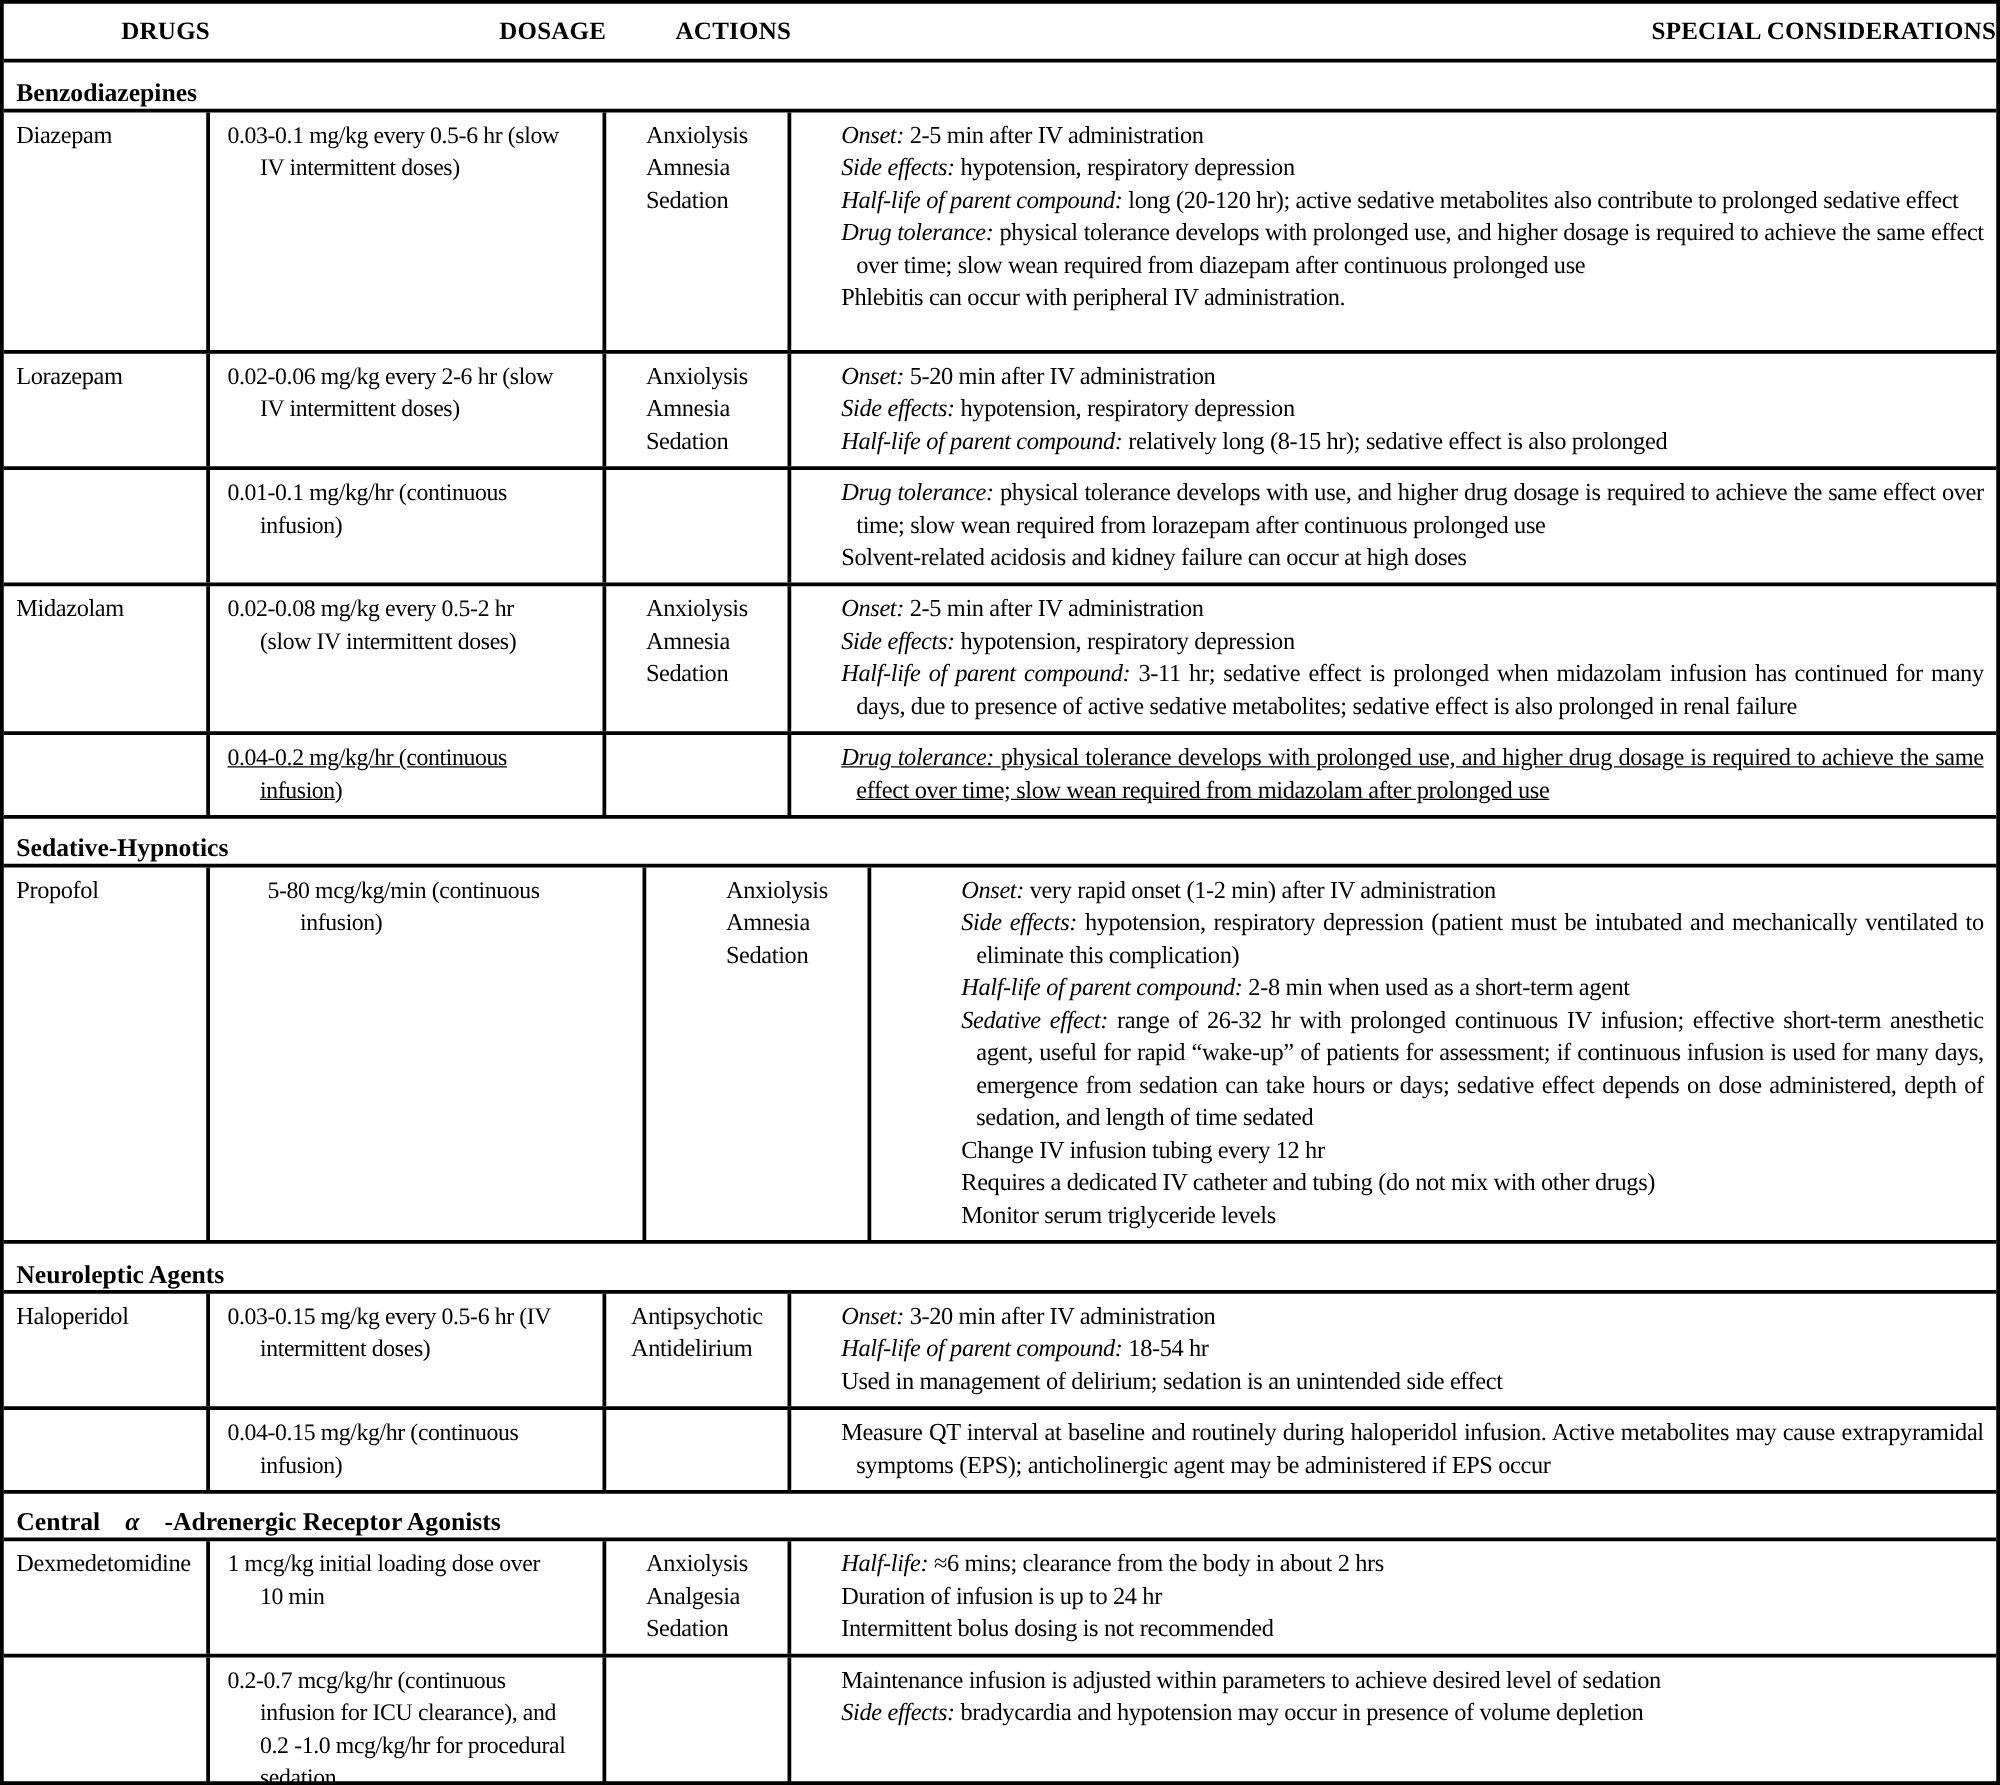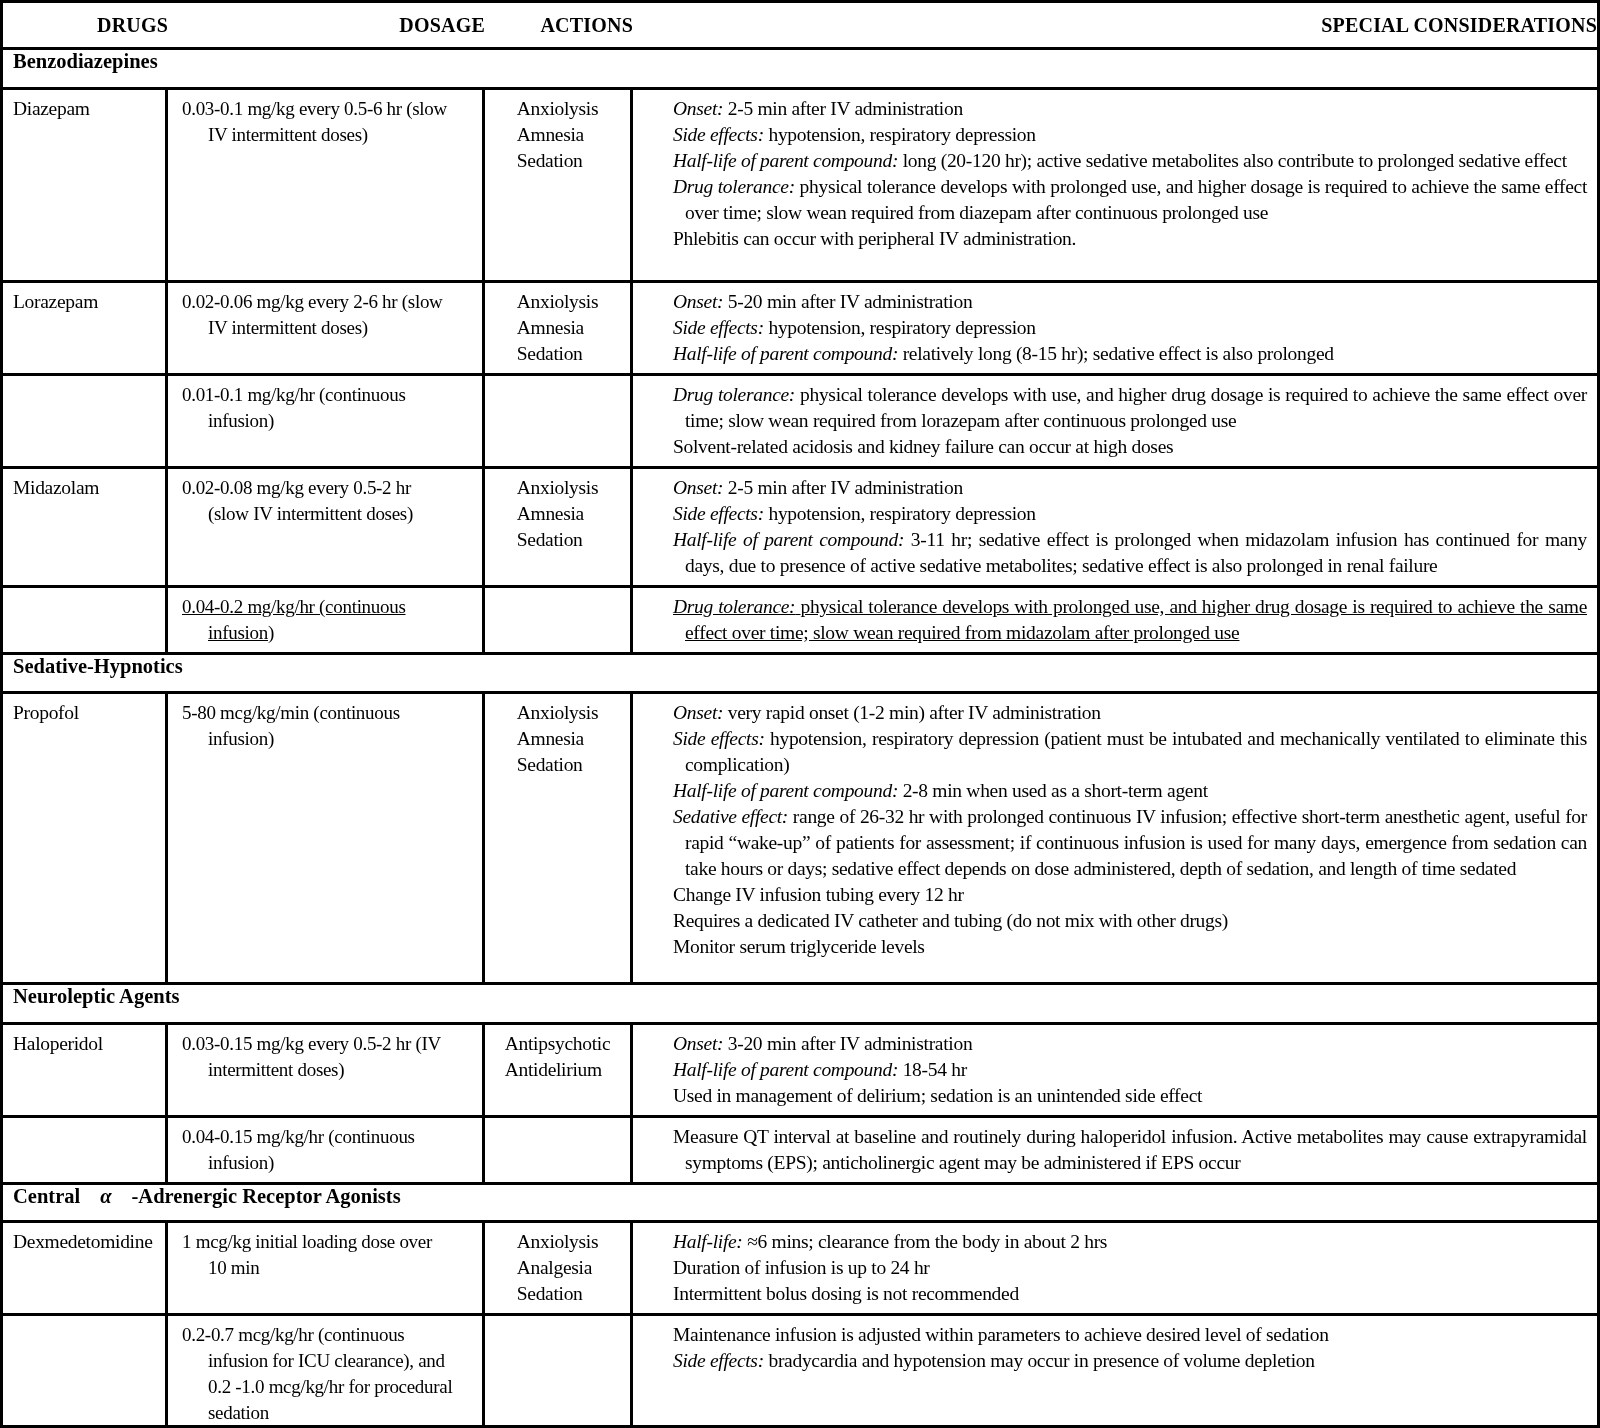--- a/index.html
+++ b/index.html
@@ -12,21 +12,21 @@
   }
   .hrow {
     display:grid; grid-template-columns:165px 317px 148px 1fr;
     align-items:center; height:44px; box-sizing:border-box; flex:0 0 auto;text-align:right;
   }
   .hcell { font-weight:bold; font-size:20px; letter-spacing:0.2px; white-space:nowrap; }
   .hcell.c1 { padding-left:10px; }
   .hcell.c2 { padding-left:6px; }
   .srow {
     border-top:3px solid #000; box-sizing:border-box; flex:0 0 auto;
-    display:flex; align-items:flex-start; padding-left:10px;
+    display:flex; align-items:flex-end; padding-left:10px;
     font-weight:bold; font-size:20.5px;
   }
   .srow .it { font-style:italic; }
   .brow {
     border-top:3px solid #000; box-sizing:border-box; flex:0 0 auto;
     display:grid; grid-template-columns:165px 317px 148px 1fr;
   }
   .cell { box-sizing:border-box; font-size:19.5px; line-height:26px; letter-spacing:-0.3px; overflow:hidden; }
   .cell.c1, .cell.c2, .cell.c3 { border-right:3px solid #000; }
   .cell.c1 { padding:6px 4px 2px 10px; }
@@ -137,21 +137,21 @@
             <div class="dline cont">infusion)</div>
           </div>
           <div class="cell c3"></div>
           <div class="cell c4">
             <div class="sc-item"><span class="sc-label">Drug tolerance:</span> <span>physical tolerance develops with prolonged use, and higher drug dosage is required to achieve the same effect over time; slow wean required from midazolam after prolonged use</span></div>
           </div>
         </div>
         <div class="srow" style="min-height: 39px;">
           <span>Sedative-Hypnotics</span>
         </div>
-        <div class="brow" style="min-height: 291px;">
+        <div class="brow" style="min-height: 291px; gap: 32px;">
           <div class="cell c1">
             <div>Propofol</div>
           </div>
           <div class="cell c2">
             <div class="dline">5-80 mcg/kg/min (continuous</div>
             <div class="dline cont">infusion)</div>
           </div>
           <div class="cell c3">
             <div class="actions-inner">
               <div>Anxiolysis</div>
@@ -170,21 +170,21 @@
           </div>
         </div>
         <div class="srow" style="min-height: 40px;">
           <span>Neuroleptic Agents</span>
         </div>
         <div class="brow" style="min-height: 92px;">
           <div class="cell c1">
             <div>Haloperidol</div>
           </div>
           <div class="cell c2">
-            <div class="dline">0.03-0.15 mg/kg every 0.5-2 hr (IV</div>
+            <div class="dline">0.03-0.15 mg/kg every 0.5-6 hr (IV</div>
             <div class="dline cont">intermittent doses)</div>
           </div>
           <div class="cell c3">
             <div class="actions-inner">
               <div>Antipsychotic</div>
               <div>Antidelirium</div>
             </div>
           </div>
           <div class="cell c4">
             <div class="sc-item"><span class="sc-label">Onset:</span> <span>3-20 min after IV administration</span></div>

